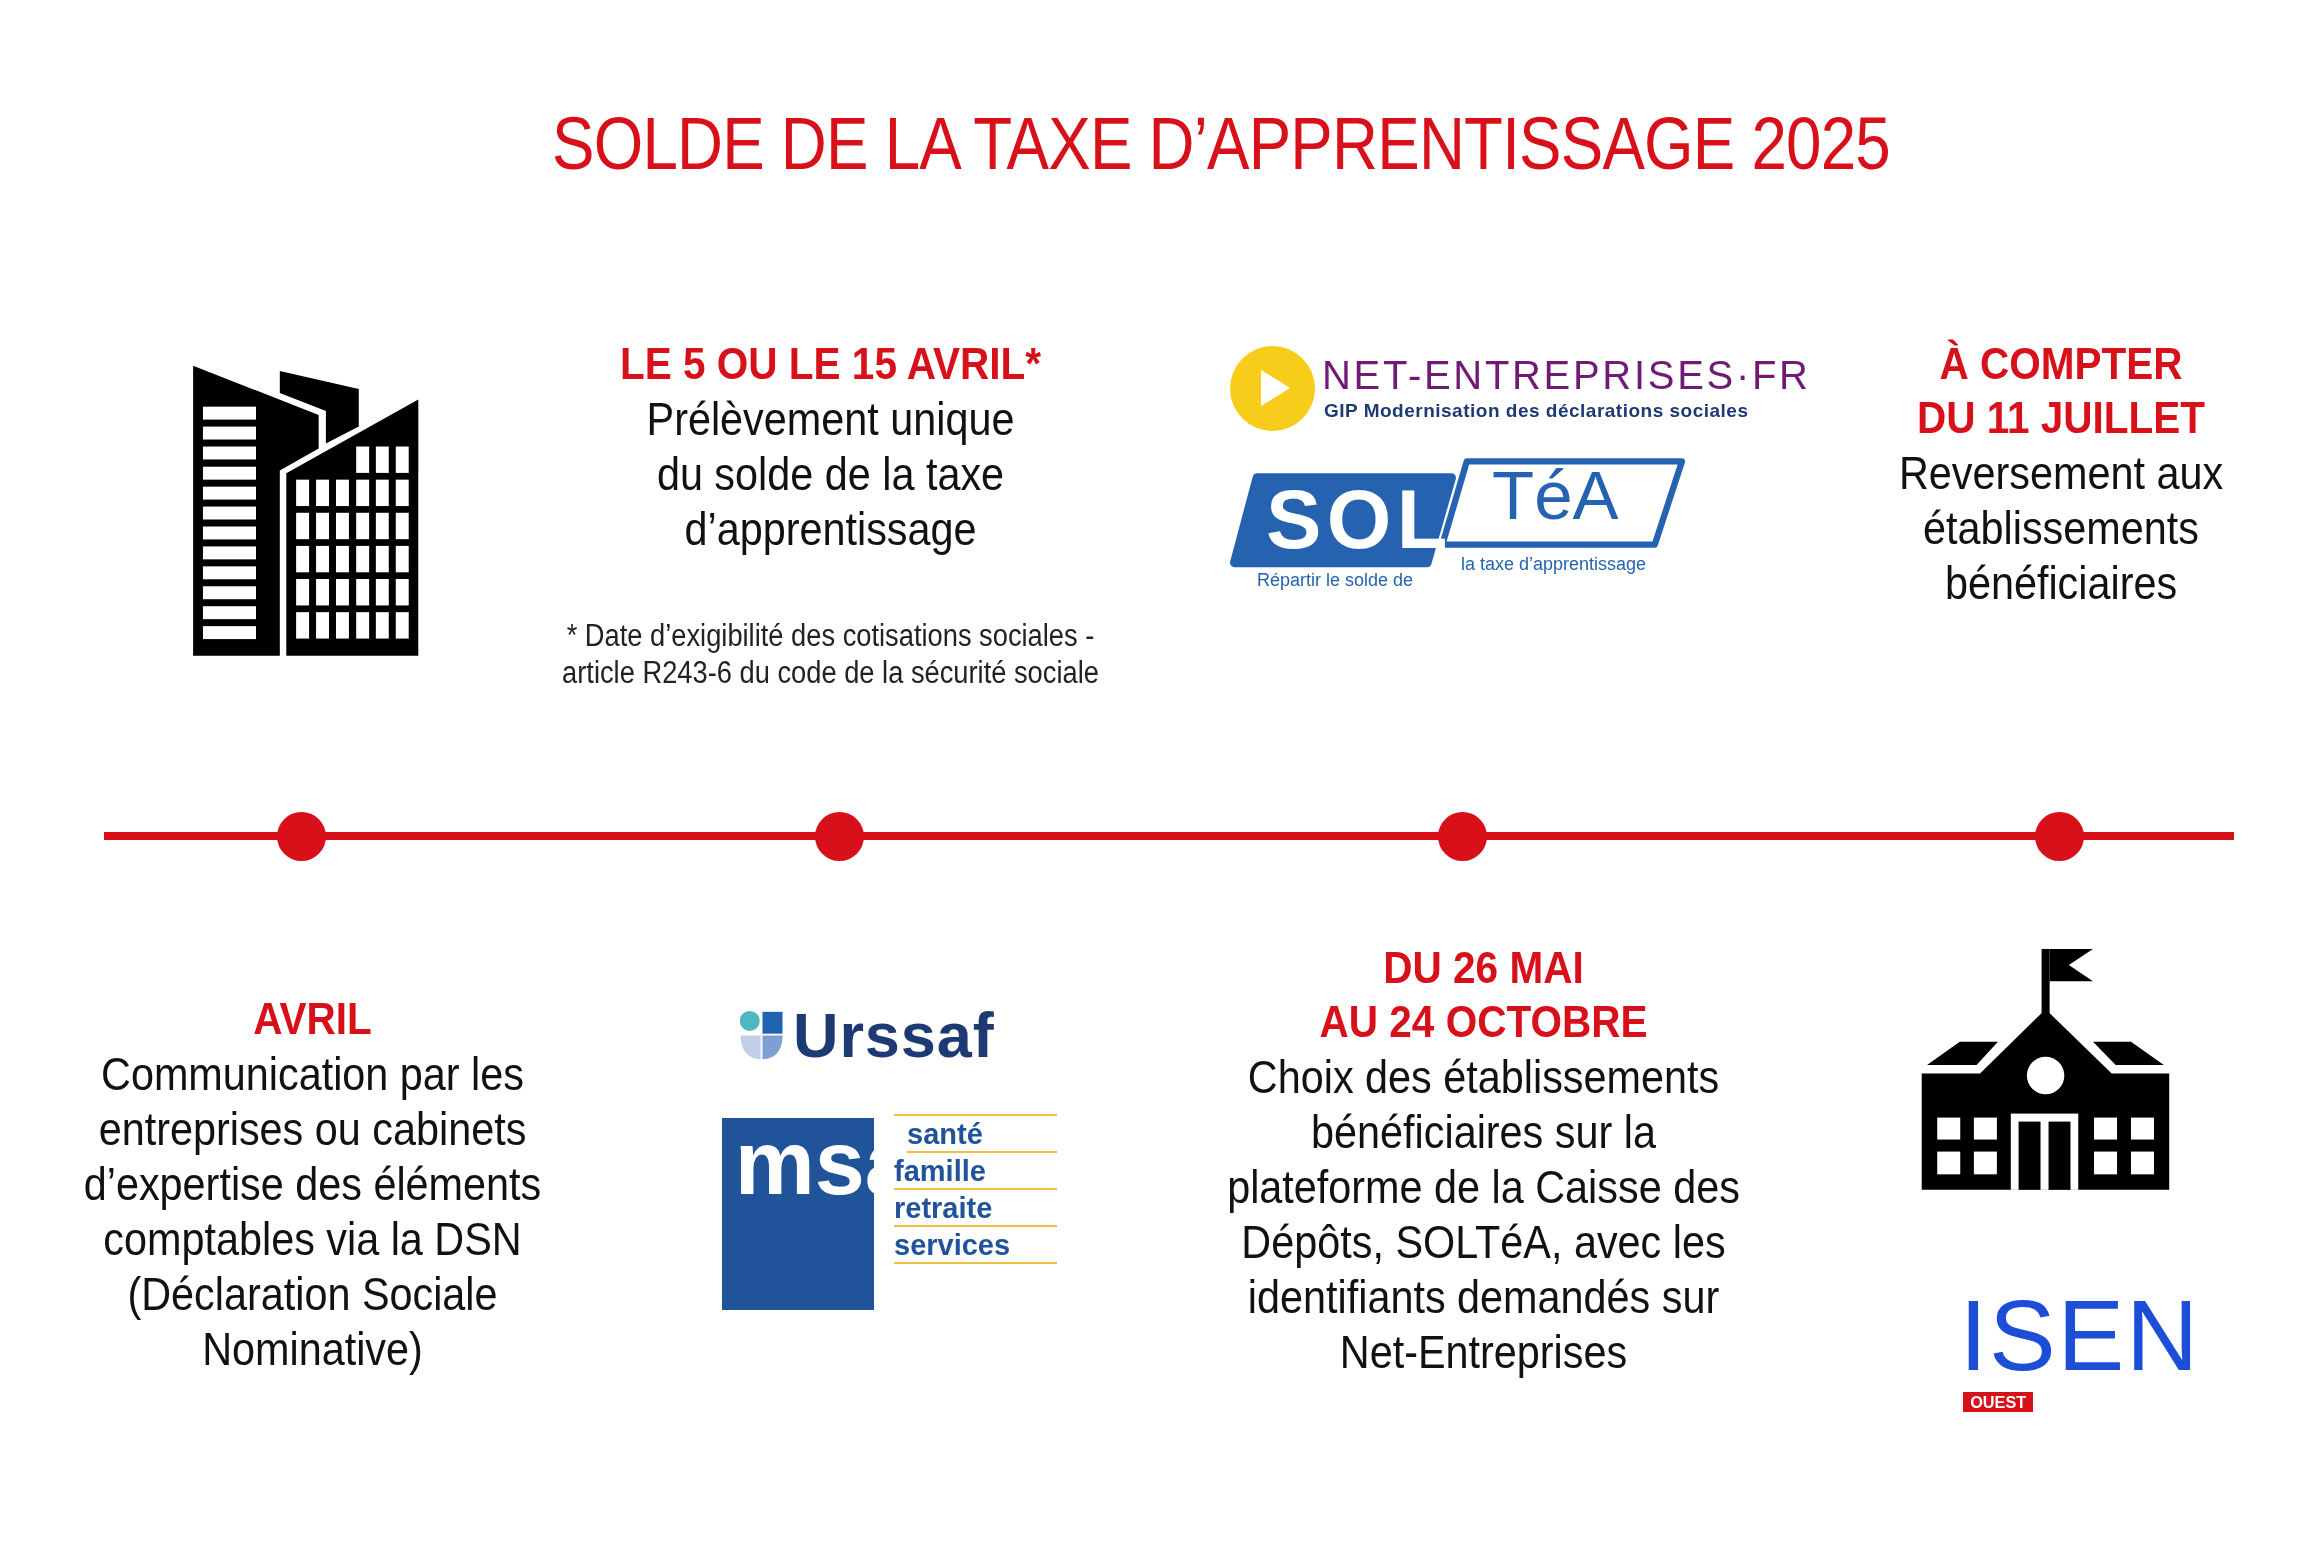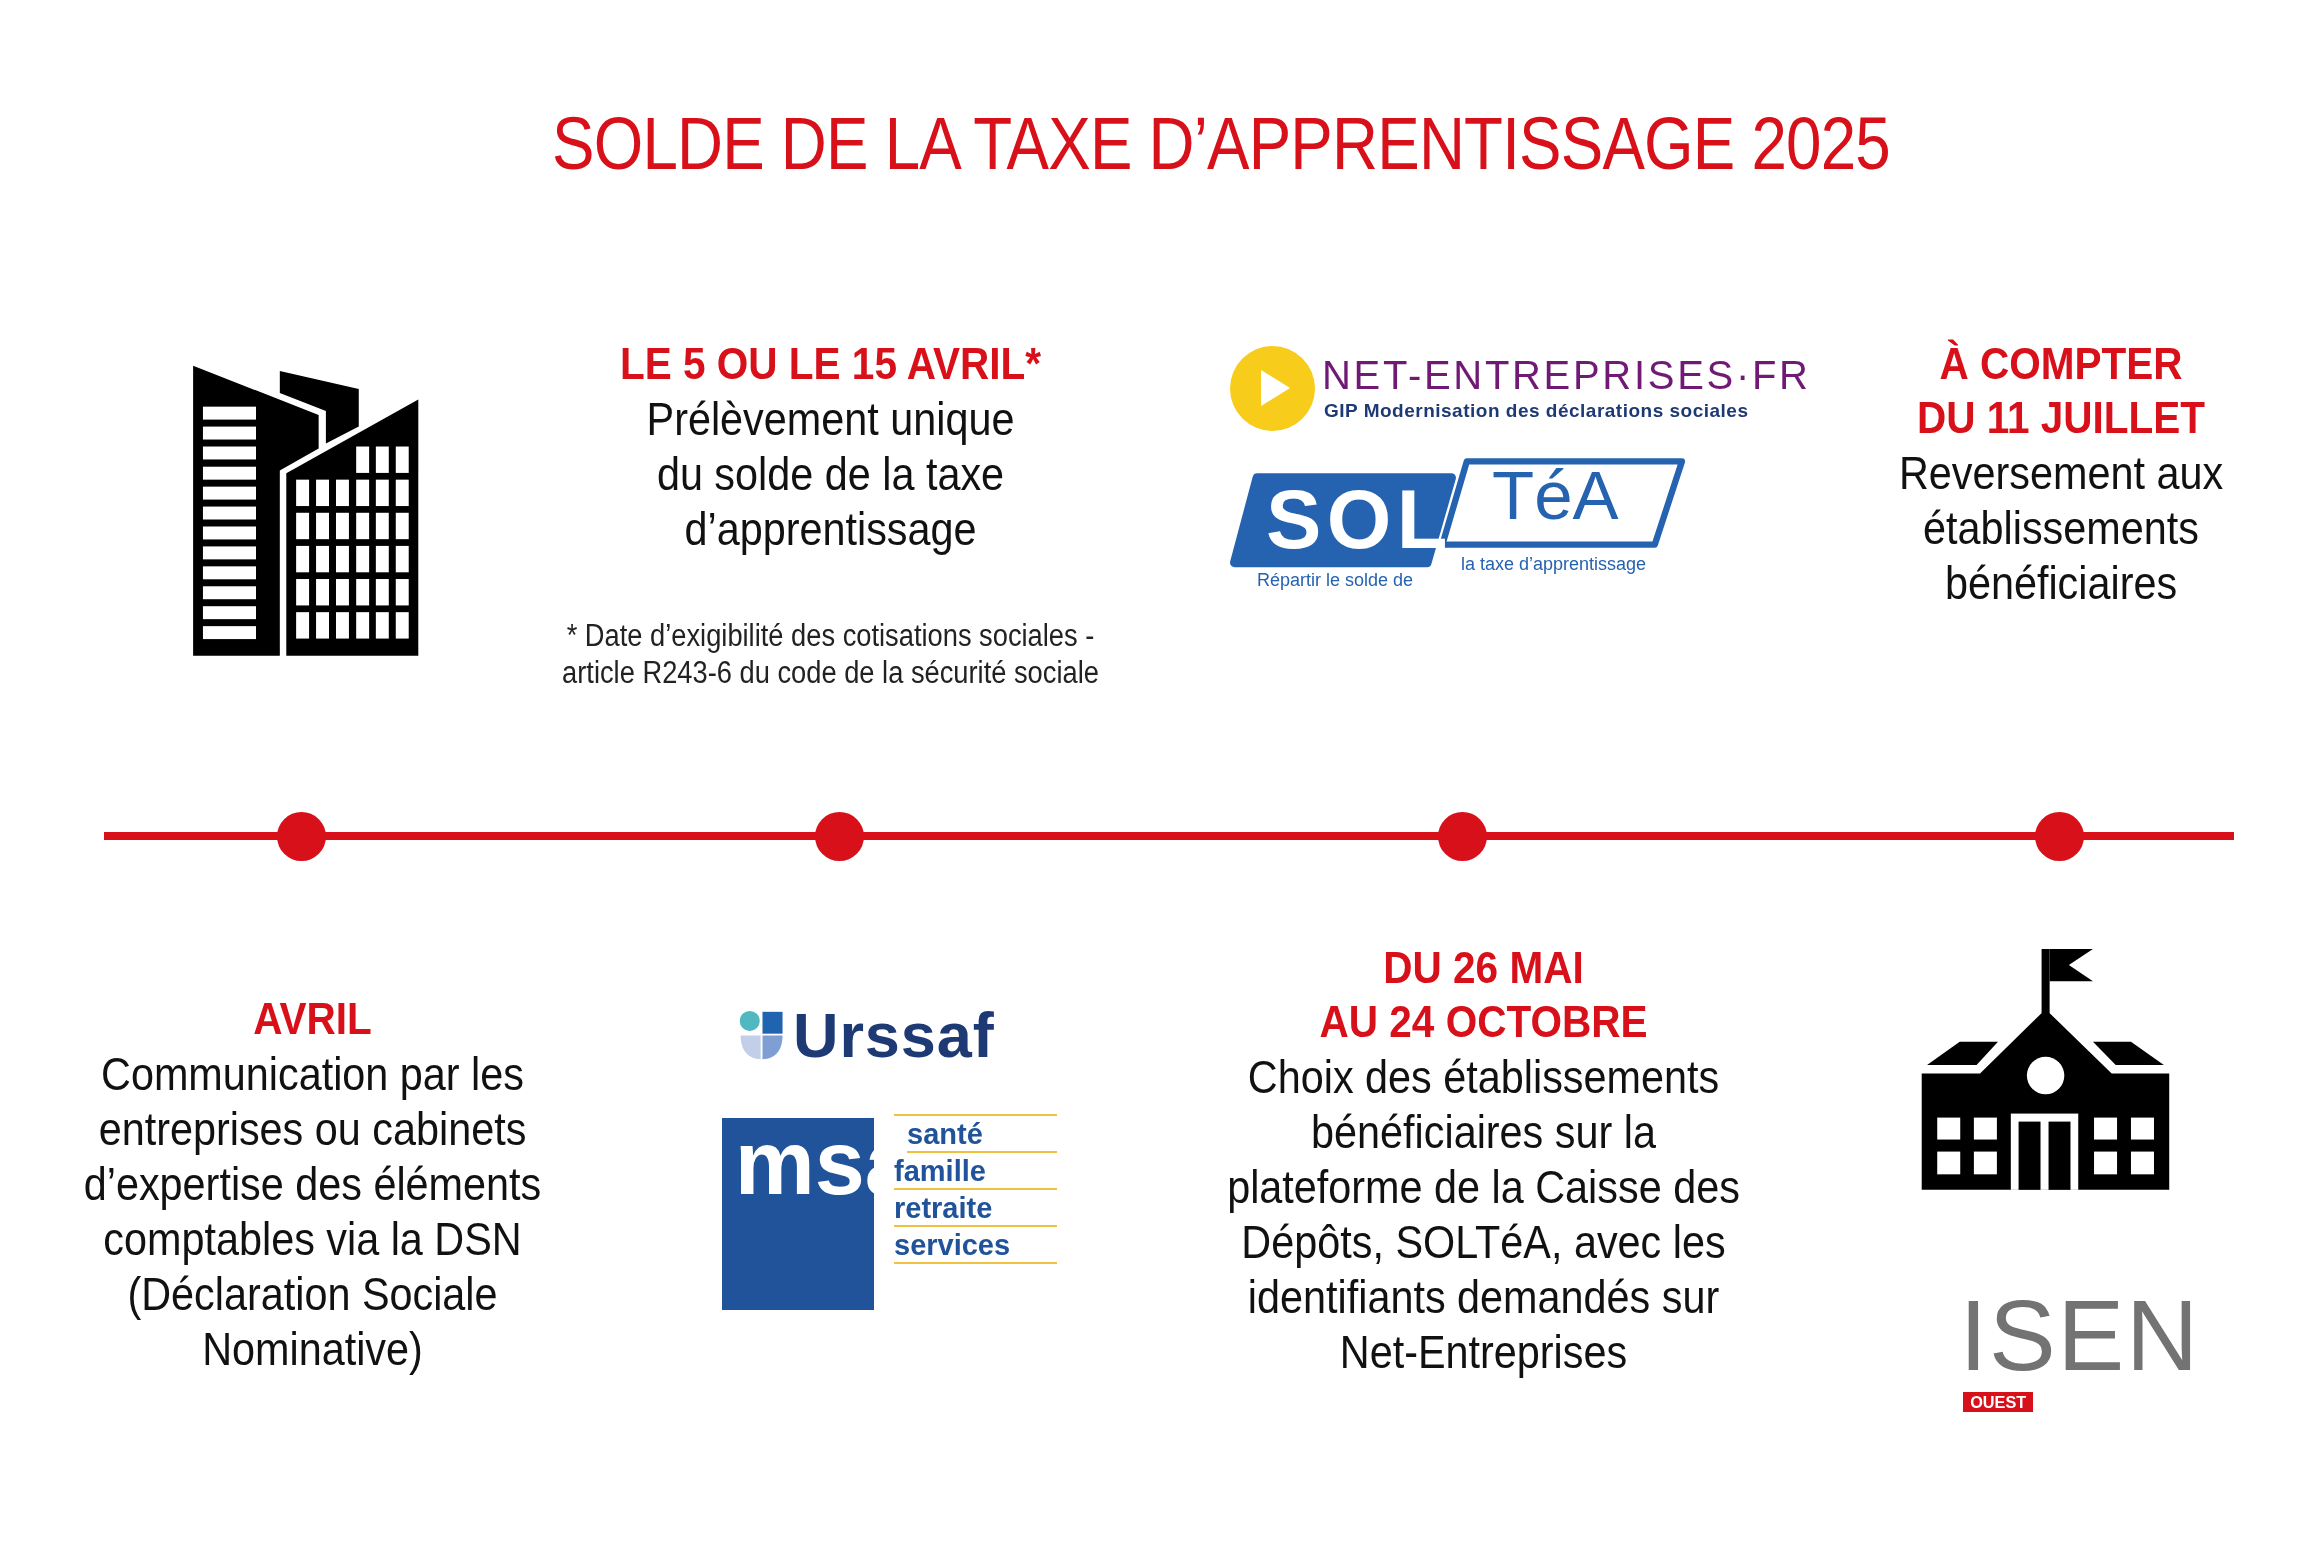--- a/index.html
+++ b/index.html
@@ -188,16 +188,16 @@
       <rect x="684" y="772" width="86" height="85"></rect>
         <rect x="822" y="772" width="86" height="85"></rect>
       <rect x="373" y="630" width="252" height="285"></rect>
     </g>
     <rect x="402" y="660" width="82" height="255" fill="#000"></rect>
     <rect x="514" y="660" width="82" height="255" fill="#000"></rect>
   </svg>
 </div>
 
 <div class="abs" style="left:1954px; top:1285px; width:235px; height:136px;">
-  <div class="abs" style="left:5.4px; top:0; font-size:100px; line-height:100px; color:#737373; letter-spacing:1.8px;">ISEN</div>
+  <div class="abs" style="left:5.4px; top:0; font-size:100px; line-height:100px; color:#1d4ed8; letter-spacing:1.8px;">ISEN</div>
   <div class="abs" style="left:9px; top:107px; background:#d7101a; color:#fff; font-size:16.3px; font-weight:bold; padding:0 7.2px; line-height:20px;">OUEST</div>
 </div>
 
 
 </body></html>

